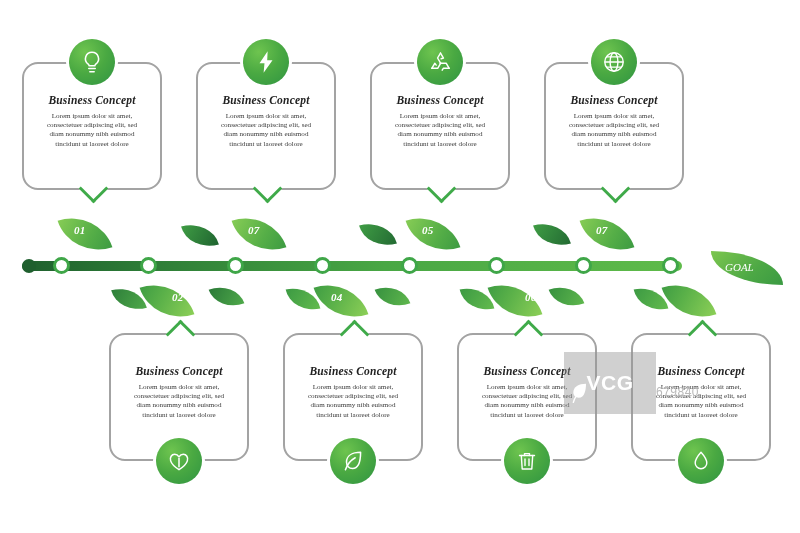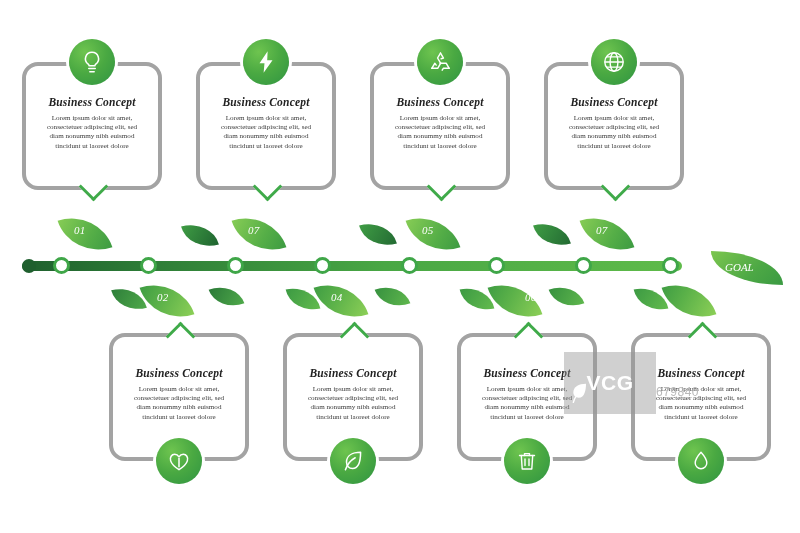--- a/index.html
+++ b/index.html
@@ -9,21 +9,21 @@
     font-family:"Liberation Sans", sans-serif;
     overflow:hidden;
     position:relative;
   }
   .stage{position:absolute;left:0;top:0;width:800px;height:533px;}
 
   
   .card{
     position:absolute;
     width:140px;height:128px;
-    border:4px solid #a3a3a3;
+    border:2px solid #a3a3a3;
     border-radius:16px;
     background:#ffffff;
     box-sizing:border-box;
   }
   .card .tail{
     position:absolute;
     width:18px;height:18px;
     background:#ffffff;
     border-left:3px solid #3faa49;
     border-bottom:3px solid #3faa49;
@@ -97,20 +97,21 @@
     position:absolute;
     border-radius:0 100% 0 100%;
   }
   .leaf-label{
     position:absolute;
     font-family:"Liberation Serif", serif;
     font-style:italic;
     font-size:11px;
     color:#ffffff;
     letter-spacing:.3px;
+    font-weight:bold;
   }
   .goal-leaf{
     position:absolute;
     left:711px;top:251px;
     width:72px;height:34px;
     background:linear-gradient(135deg,#7cc64f 0%,#4da845 60%,#3a9a42 100%);
     border-radius:0 100% 0 100%;
   }
   .goal-text{
     position:absolute;
@@ -217,21 +218,21 @@
   <div class="leaf" style="left:237px;top:213px;width:44px;height:42px;background:linear-gradient(135deg,#86cc55 0%,#55ae47 60%,#3d9b42 100%);transform:rotate(-18deg);"></div>
   <div class="leaf-label" style="left:248px;top:224px;">07</div>
 
   <div class="leaf" style="left:411px;top:213px;width:44px;height:42px;background:linear-gradient(135deg,#86cc55 0%,#55ae47 60%,#3d9b42 100%);transform:rotate(-18deg);"></div>
   <div class="leaf-label" style="left:422px;top:224px;">05</div>
 
   <div class="leaf" style="left:585px;top:213px;width:44px;height:42px;background:linear-gradient(135deg,#86cc55 0%,#55ae47 60%,#3d9b42 100%);transform:rotate(-18deg);"></div>
   <div class="leaf-label" style="left:596px;top:224px;">07</div>
 
   <div class="leaf" style="left:145px;top:280px;width:44px;height:42px;background:linear-gradient(135deg,#8ccf57 0%,#5bb149 60%,#3f9d43 100%);transform:rotate(162deg);"></div>
-  <div class="leaf-label" style="left:157px;top:291px;">02</div>
+  <div class="leaf-label" style="left:172px;top:291px;">02</div>
 
   <div class="leaf" style="left:319px;top:280px;width:44px;height:42px;background:linear-gradient(135deg,#8ccf57 0%,#5bb149 60%,#3f9d43 100%);transform:rotate(162deg);"></div>
   <div class="leaf-label" style="left:331px;top:291px;">04</div>
 
   <div class="leaf" style="left:493px;top:280px;width:44px;height:42px;background:linear-gradient(135deg,#8ccf57 0%,#5bb149 60%,#3f9d43 100%);transform:rotate(162deg);"></div>
   <div class="leaf-label" style="left:505px;top:291px;margin-left:20px;">06</div>
 
   <div class="leaf" style="left:667px;top:280px;width:44px;height:42px;background:linear-gradient(135deg,#8ccf57 0%,#5bb149 60%,#3f9d43 100%);transform:rotate(162deg);"></div>
   <div class="leaf-label" style="left:655px;top:291px;margin-top:12px;">08</div>
 

